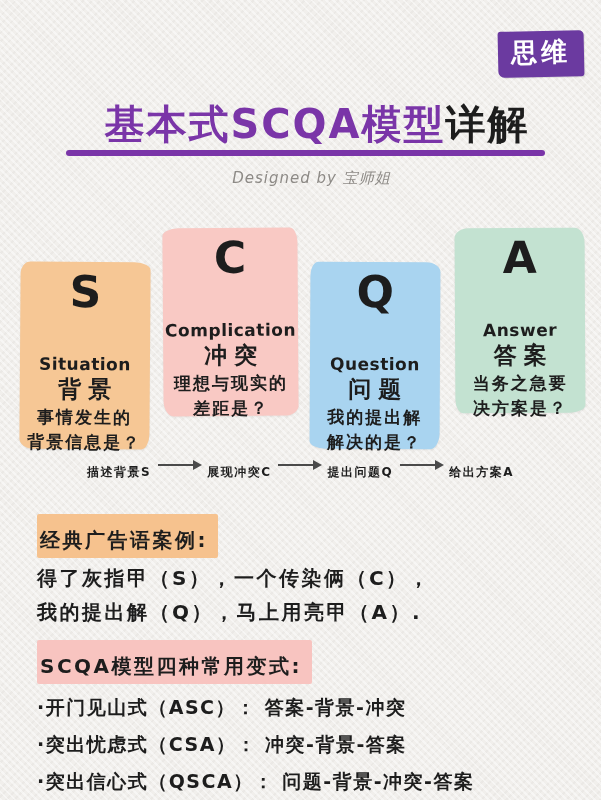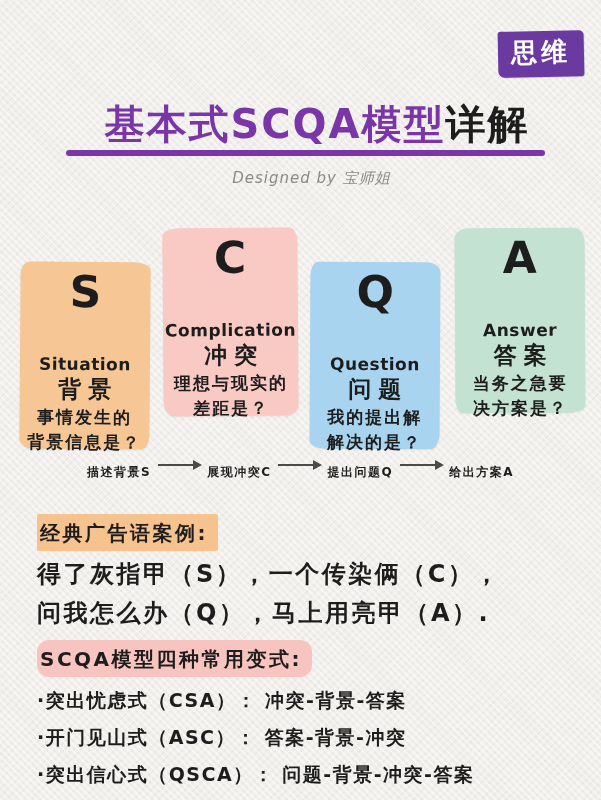--- a/index.html
+++ b/index.html
@@ -120,27 +120,27 @@
     border-left: 9px solid #4a4a4a;
     border-top: 5.5px solid transparent;
     border-bottom: 5.5px solid transparent;
   }
 
   
   .hl {
     display: inline-block;
     font-size: 20px;
     letter-spacing: 2.5px;
-    padding: 6px 10px 4px 3px;
+    padding: 13px 10px 4px 3px;
     border-radius: 2px;
   }
 
   .example { position: absolute; top: 514px; left: 37px; }
   .example-line {
-    font-size: 24px;
+    font-size: 20px;
     letter-spacing: 2.5px;
     margin-top: 7px;
     white-space: nowrap;
   }
 
   .variants { position: absolute; top: 640px; left: 37px; }
   .variant-line {
     font-size: 19px;
     letter-spacing: 1.5px;
     margin-top: 11px;
@@ -204,23 +204,23 @@
     <span class="flow-step">展现冲突C</span>
     <span class="flow-arrow"></span>
     <span class="flow-step">提出问题Q</span>
     <span class="flow-arrow"></span>
     <span class="flow-step">给出方案A</span>
   </div>
 
   <div class="example">
     <span class="hl" style="background-color: rgb(246, 194, 142);">经典广告语案例:</span>
     <div class="example-line">得了灰指甲（S），一个传染俩（C），</div>
-    <div class="example-line">问我怎么办（Q），马上用亮甲（A）.</div>
+    <div class="example-line">我的提出解（Q），马上用亮甲（A）.</div>
   </div>
 
   <div class="variants">
-    <span class="hl" style="background-color: rgb(248, 196, 192); border-radius: 12px;">SCQA模型四种常用变式:</span>
+    <span class="hl" style="background-color: rgb(248, 196, 192);">SCQA模型四种常用变式:</span>
+    <div class="variant-line">·开门见山式（ASC）： 答案-背景-冲突</div>
     <div class="variant-line">·突出忧虑式（CSA）： 冲突-背景-答案</div>
-    <div class="variant-line">·开门见山式（ASC）： 答案-背景-冲突</div>
     <div class="variant-line">·突出信心式（QSCA）： 问题-背景-冲突-答案</div>
   </div>
 
 </div>
 
 </body></html>

